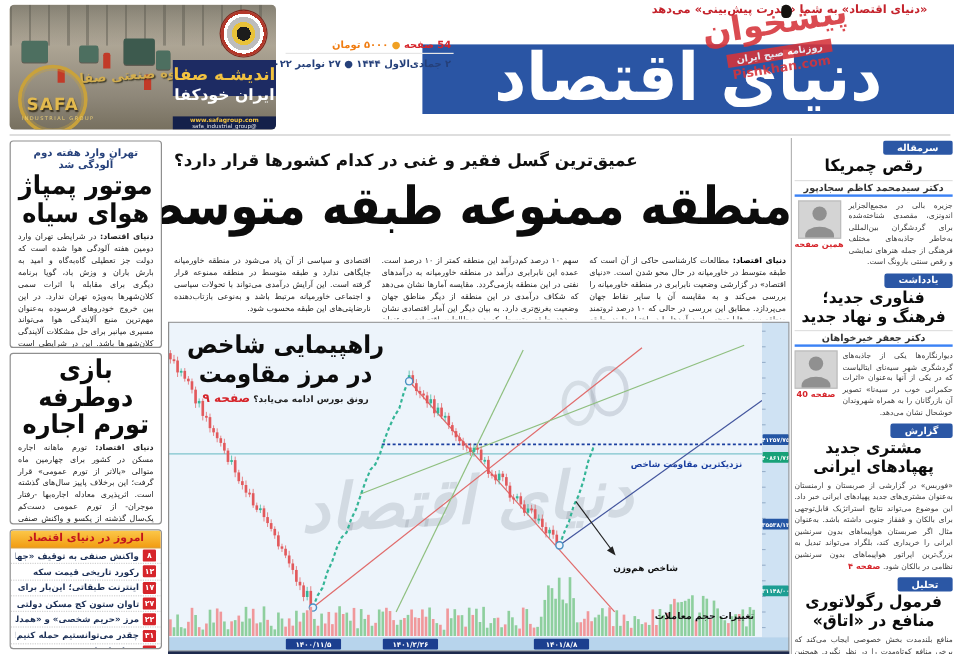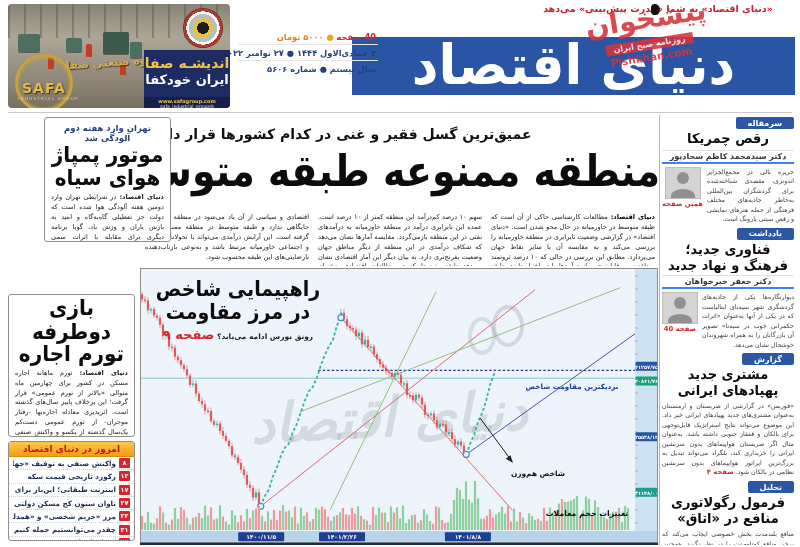--- a/index.html
+++ b/index.html
@@ -22,21 +22,21 @@
   .info-row:last-child{border-bottom:none;}
   .c-red{color:#d6252b;} .c-org{color:#f07d12;} .c-dot{color:#f0a023;}
   
   .ad{left:8px;top:4px;width:222px;height:104px;overflow:hidden;border-radius:4px;
       background:linear-gradient(180deg,#c5bcab 0%,#a49c8c 45%,#8d8678 75%,#77705f 100%);}
   .ad-beams{position:absolute;left:0;top:0;width:100%;height:34px;
       background:repeating-linear-gradient(90deg,rgba(90,88,78,.45) 0 2px,rgba(0,0,0,0) 2px 16px),
                  linear-gradient(180deg,rgba(70,70,60,.5),rgba(0,0,0,0));}
   .machine{position:absolute;background:#4d6f60;border-radius:2px;box-shadow:0 1px 0 rgba(0,0,0,.4);}
   .worker{position:absolute;width:6px;height:13px;background:#c23a28;border-radius:2px 2px 0 0;}
-  .ad-navy{position:absolute;left:136px;top:46px;width:86px;height:51px;background:#1d2b63;
+  .ad-navy{position:absolute;left:136px;top:46px;width:86px;height:30px;background:#1d2b63;
            color:#fff;text-align:center;padding-top:5px;box-sizing:border-box;}
   .ad-l1{color:#f2c240;font-size:14px;font-weight:bold;line-height:17px;}
   .ad-l2{color:#fff;font-size:13px;font-weight:bold;line-height:16px;}
   .ad-strip{position:absolute;left:136px;top:93px;width:86px;height:11px;background:#14204a;
             text-align:center;line-height:5px;}
   .ad-url{color:#f2c240;font-size:5px;font-weight:bold;display:block;margin-top:1.5px;}
   .ad-handle{color:#e8e8e8;font-size:4.6px;display:block;}
   .ad-ring{position:absolute;left:7px;top:50px;width:52px;height:52px;border:3px solid #c9a23c;
            border-radius:50%;box-shadow:inset 0 0 0 2px rgba(201,162,60,.35);}
   .ad-brand{position:absolute;left:14px;top:76px;color:#e3ba4e;font-size:14px;font-weight:bold;
@@ -53,21 +53,21 @@
                font-size:14px;font-weight:bold;}
   .lead-headline{left:140px;top:146px;width:520px;text-align:center;color:#0c0c0c;
                  font-size:38px;font-weight:bold;letter-spacing:-1px;white-space:nowrap;
                  transform:scaleY(1.15);transform-origin:top;}
   .lead-cols{left:145px;top:213px;width:510px;height:53px;display:flex;gap:9px;overflow:hidden;}
   .lead-col{flex:1;font-size:6.6px;line-height:1.5;color:#222;text-align:justify;}
   .lead-col b{color:#000;}
   
   .lbox{left:8px;width:127px;border:1px solid #8f8f8f;border-radius:3px;background:#fff;
         box-sizing:border-box;padding:4px 6px;overflow:hidden;}
-  .lb1{top:117px;height:125px;margin-left:36px;} .lb2{top:294px;height:143px;} .lb3{top:441px;height:100px;padding:0;}
+  .lb1{top:117px;height:173px;} .lb2{top:294px;height:143px;} .lb3{top:441px;height:100px;padding:0;}
   .art-kicker{text-align:center;color:#25407a;font-size:8.5px;font-weight:bold;margin:1px 0 2px;}
   .art-title{text-align:center;color:#0c0c0c;font-size:20px;font-weight:bold;line-height:1.08;
              transform:scaleY(1.08);margin-bottom:5px;}
   .art-body{font-size:6.6px;line-height:1.5;color:#222;text-align:justify;}
   .pageref{color:#d6252b;font-weight:bold;font-size:7px;}
   .today-head{height:14px;background:linear-gradient(180deg,#fcc84a,#f29d13);color:#c3161c;
               font-size:9px;font-weight:bold;text-align:center;line-height:14px;
               border-bottom:1px solid #d98d0c;}
   .today-row{display:flex;align-items:center;gap:3px;padding:0 4px;height:12.3px;
              border-bottom:1px dotted #d2d2d2;}
@@ -95,21 +95,21 @@
   .sec-snippet{font-size:6.3px;line-height:1.5;color:#3a3a3a;text-align:justify;flex:1;}
   .sec-page{color:#d6252b;font-size:6.8px;font-weight:bold;}
   
   .chart-box{left:140px;top:268px;width:518px;height:277px;}
   .chart-box svg{position:absolute;left:0;top:0;}
   .chart-title-block{position:absolute;left:8px;top:10px;width:180px;text-align:center;z-index:2;
                      pointer-events:none;}
   .ct-kicker{font-size:9.5px;font-weight:bold;color:#111;margin-bottom:2px;}
   .ct-title{font-size:19px;font-weight:bold;color:#0c0c0c;line-height:1.18;transform:scaleY(1.08);}
   .ct-sub{font-size:7.5px;font-weight:bold;color:#222;margin-top:4px;}
-  .ct-sub .pageref{font-size:13px;}
+  .ct-sub .pageref{font-size:10px;}
 </style>
 </head>
 <body>
 
 <div class="page">
 
   <div class="abs slogan">«دنیای اقتصاد» به شما «قدرت پیش‌بینی» می‌دهد</div>
   <div class="abs blob"></div>
 
   <div class="abs mast-box">
@@ -117,26 +117,25 @@
   </div>
 
   <div class="abs pish">
     <div class="pish-name">پیشخوان</div>
     <span class="pish-tag">روزنامه صبح ایران</span>
     <div class="pish-site">Pishkhan.com</div>
   </div>
 
   <div class="abs info">
     <div class="info-row">
-      <span class="c-red">40 صفحه</span>
+      <span class="c-red">54 صفحه</span>
       <span class="c-dot">●</span>
       <span class="c-org">۵۰۰۰ تومان</span>
     </div>
     <div class="info-row">۲ جمادی‌الاول ۱۴۴۴ ● ۲۷ نوامبر ۲۰۲۲</div>
-    <div class="info-row">سال بیستم ● شماره ۵۶۰۶</div>
   </div>
 
   <div class="abs ad">
     <div class="ad-beams"></div>
     <div class="machine" style="left:10px;top:30px;width:22px;height:18px;"></div>
     <div class="machine" style="left:58px;top:34px;width:16px;height:14px;"></div>
     <div class="machine" style="left:95px;top:28px;width:26px;height:22px;background:#3d5a4e;"></div>
     <div class="machine" style="left:122px;top:38px;width:12px;height:16px;"></div>
     <div class="worker" style="left:40px;top:52px;"></div>
     <div class="worker" style="left:78px;top:40px;"></div>

